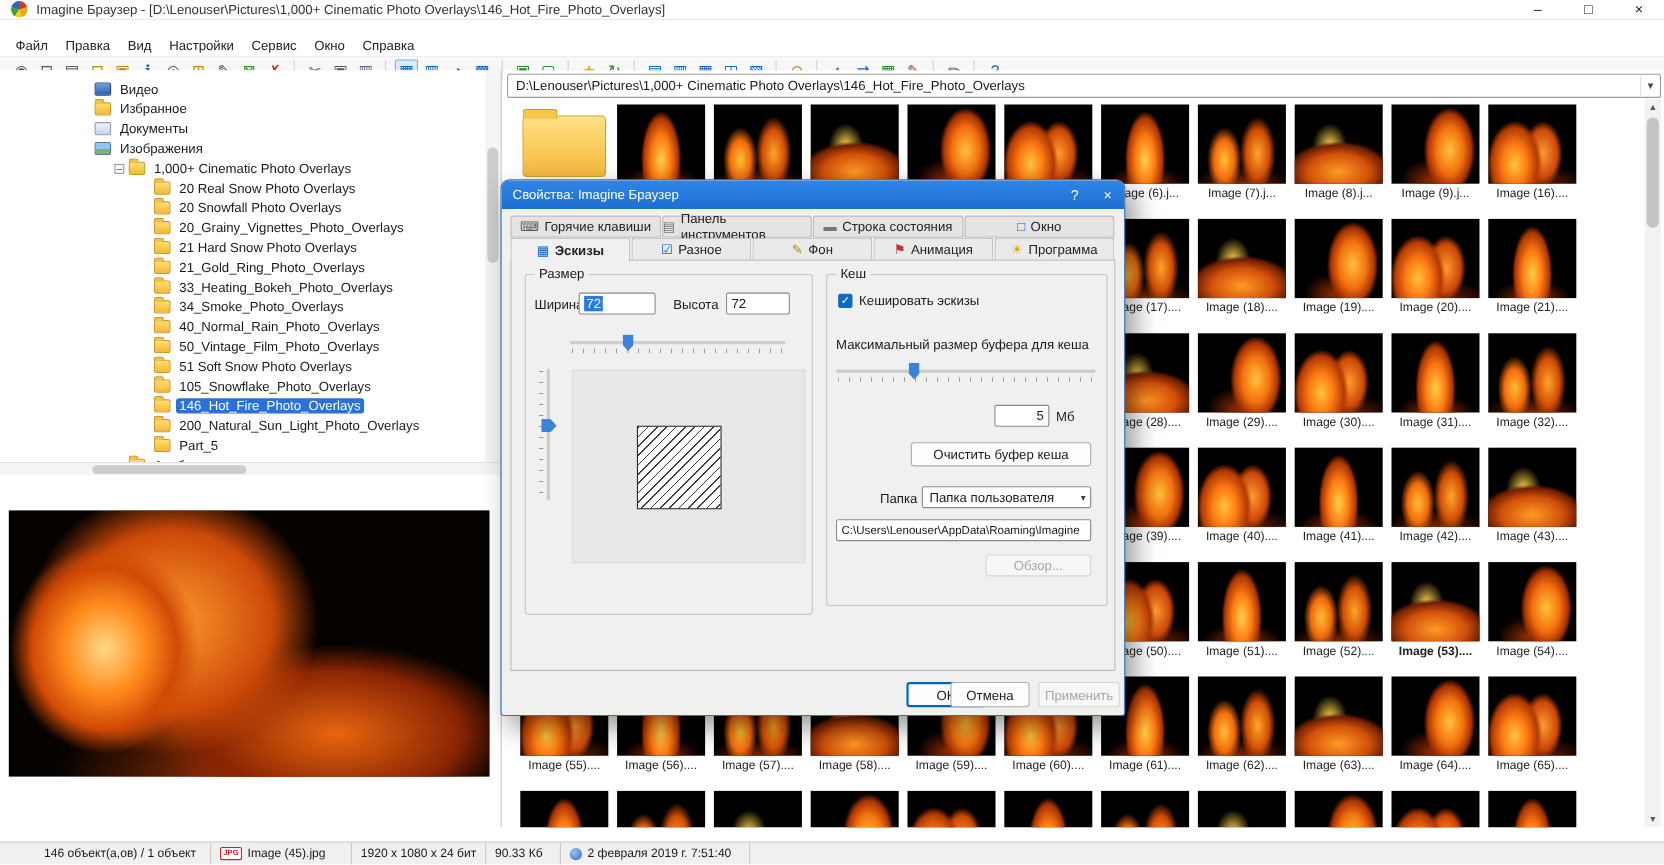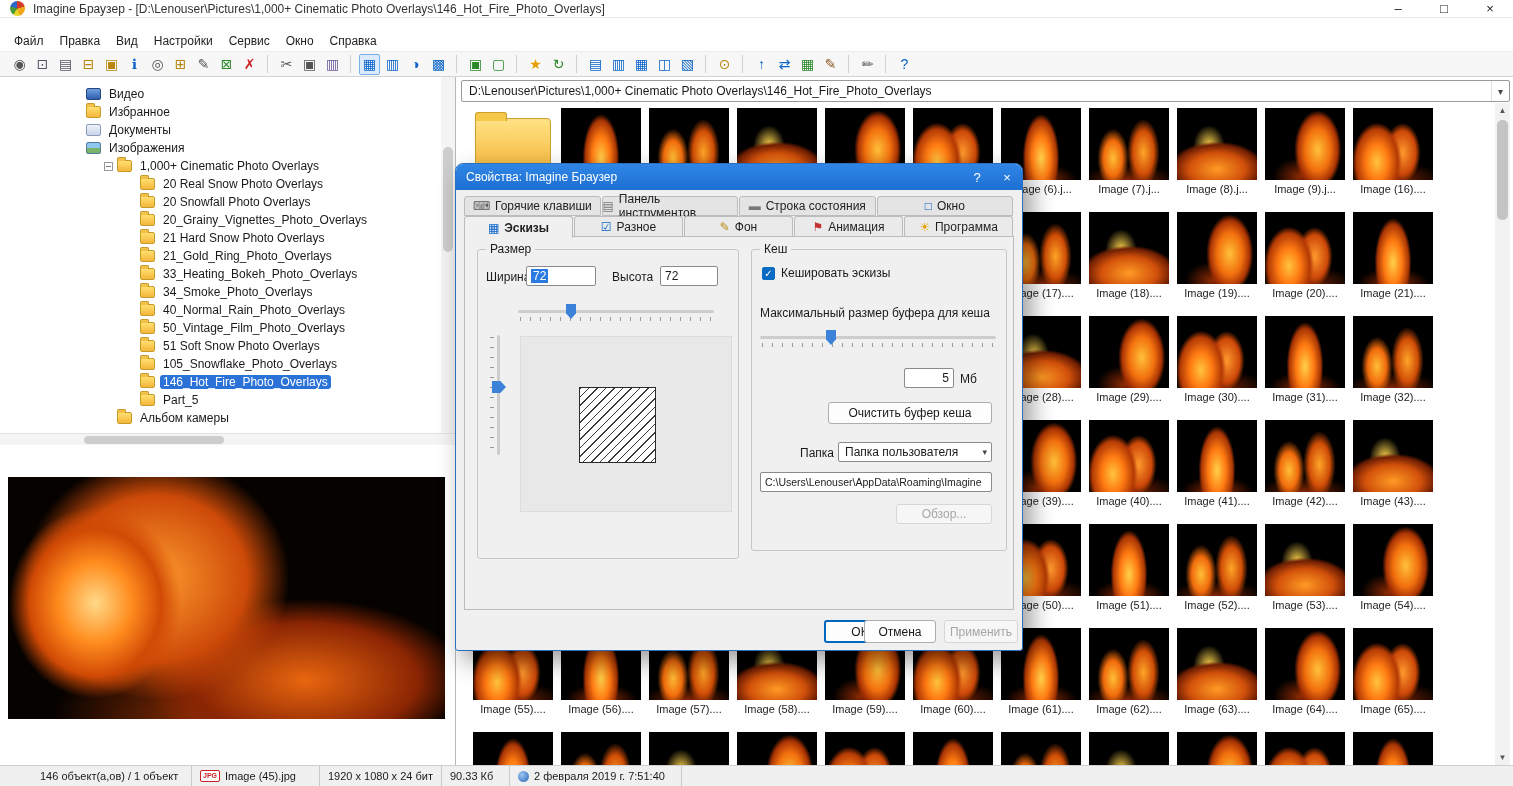--- a/index.html
+++ b/index.html
@@ -15,21 +15,21 @@
 
   .menubar { position:absolute; left:0; top:30px; width:1513px; height:22px; background:#fff; display:flex; align-items:center; padding-left:6px; border-bottom:1px solid #ededed; }
   .menu-item { padding:2px 8px; font-size:12px; color:#222; }
 
   .toolbar { position:absolute; left:0; top:52px; width:1513px; height:25px; background:#f7f7f7; border-bottom:1px solid #d4d4d4; display:flex; align-items:center; padding-left:8px; }
   .tb-btn { width:21px; height:21px; display:flex; align-items:center; justify-content:center; font-size:14px; margin:0 1px; border:1px solid transparent; border-radius:2px; }
   .tb-btn.active { background:#dcebfc; border-color:#7ab0e8; }
   .tb-sep { width:7px; height:18px; border-right:1px solid #d0d0d0; margin-right:7px; }
 
   
-  .main { position:absolute; left:0; top:77px; width:1513px; height:688px; }
+  .main { position:absolute; left:0; top:64px; width:1513px; height:688px; }
   .left-pane { position:absolute; left:0; top:0; width:456px; height:688px; border-right:1px solid #b8b8b8; background:#fff; }
   .tree { position:absolute; left:0; top:0; width:441px; height:356px; overflow:hidden; background:#fff; padding-top:8px; }
   .tree-row { height:18px; display:flex; align-items:center; white-space:nowrap; font-size:12px; }
   .lvl1 { padding-left:86px; } .lvl2 { padding-left:104px; } .lvl2b { padding-left:117px; } .lvl3 { padding-left:140px; }
   .expander { width:9px; height:9px; border:1px solid #999; background:#fff; font-size:9px; line-height:6px; text-align:center; margin-right:4px; color:#333; flex:none; }
   .tree-ico { width:15px; height:12px; display:inline-block; margin-right:5px; flex:none; position:relative; border-radius:2px; }
   .ico-folder,.ico-fav { background:linear-gradient(#ffdf70,#f3b73a); border:1px solid #c89a28; }
   .ico-folder::before,.ico-fav::before { content:""; position:absolute; top:-4px; left:-1px; width:7px; height:3px; background:#f3c04a; border:1px solid #c89a28; border-bottom:none; border-radius:2px 2px 0 0; }
   .ico-video { background:linear-gradient(#6fa0e0,#2f5fae); border:1px solid #23477f; }
   .ico-docs { background:linear-gradient(#eef2fa,#c9d4ea); border:1px solid #8a9ab8; }
@@ -249,20 +249,24 @@
         <div class="tree-row lvl3">
           <span class="tree-ico ico-folder"></span>
           <span class="tree-label">105_Snowflake_Photo_Overlays</span>
         </div>
         <div class="tree-row lvl3">
           <span class="tree-ico ico-folder"></span>
           <span class="tree-label sel">146_Hot_Fire_Photo_Overlays</span>
         </div>
         <div class="tree-row lvl3">
           <span class="tree-ico ico-folder"></span>
+          <span class="tree-label">200_Natural_Sun_Light_Photo_Overlays</span>
+        </div>
+        <div class="tree-row lvl3">
+          <span class="tree-ico ico-folder"></span>
           <span class="tree-label">Part_5</span>
         </div>
         <div class="tree-row lvl2b">
           <span class="tree-ico ico-folder"></span>
           <span class="tree-label">Альбом камеры</span>
         </div>
       </div>
     <div class="tree-vscroll">
         <div class="thumb"></div>
       </div>
@@ -483,21 +487,21 @@
           <div class="thumb-label">Image (50)....</div>
         </div>
         <div class="cell" style="left: 628px; top: 421px;">
           <div class="thumb-img f1"></div>
           <div class="thumb-label">Image (51)....</div>
         </div>
         <div class="cell" style="left: 716px; top: 421px;">
           <div class="thumb-img f2"></div>
           <div class="thumb-label">Image (52)....</div>
         </div>
-        <div class="cell" style="left: 804px; top: 421px;">
+        <div class="cell" style="left: 804px; top: 421px; font-weight: bold;">
           <div class="thumb-img f3"></div>
           <div class="thumb-label">Image (53)....</div>
         </div>
         <div class="cell" style="left: 892px; top: 421px;">
           <div class="thumb-img f4"></div>
           <div class="thumb-label">Image (54)....</div>
         </div>
         <div class="cell" style="left: 12px; top: 525px;">
           <div class="thumb-img f0"></div>
           <div class="thumb-label">Image (55)....</div>

